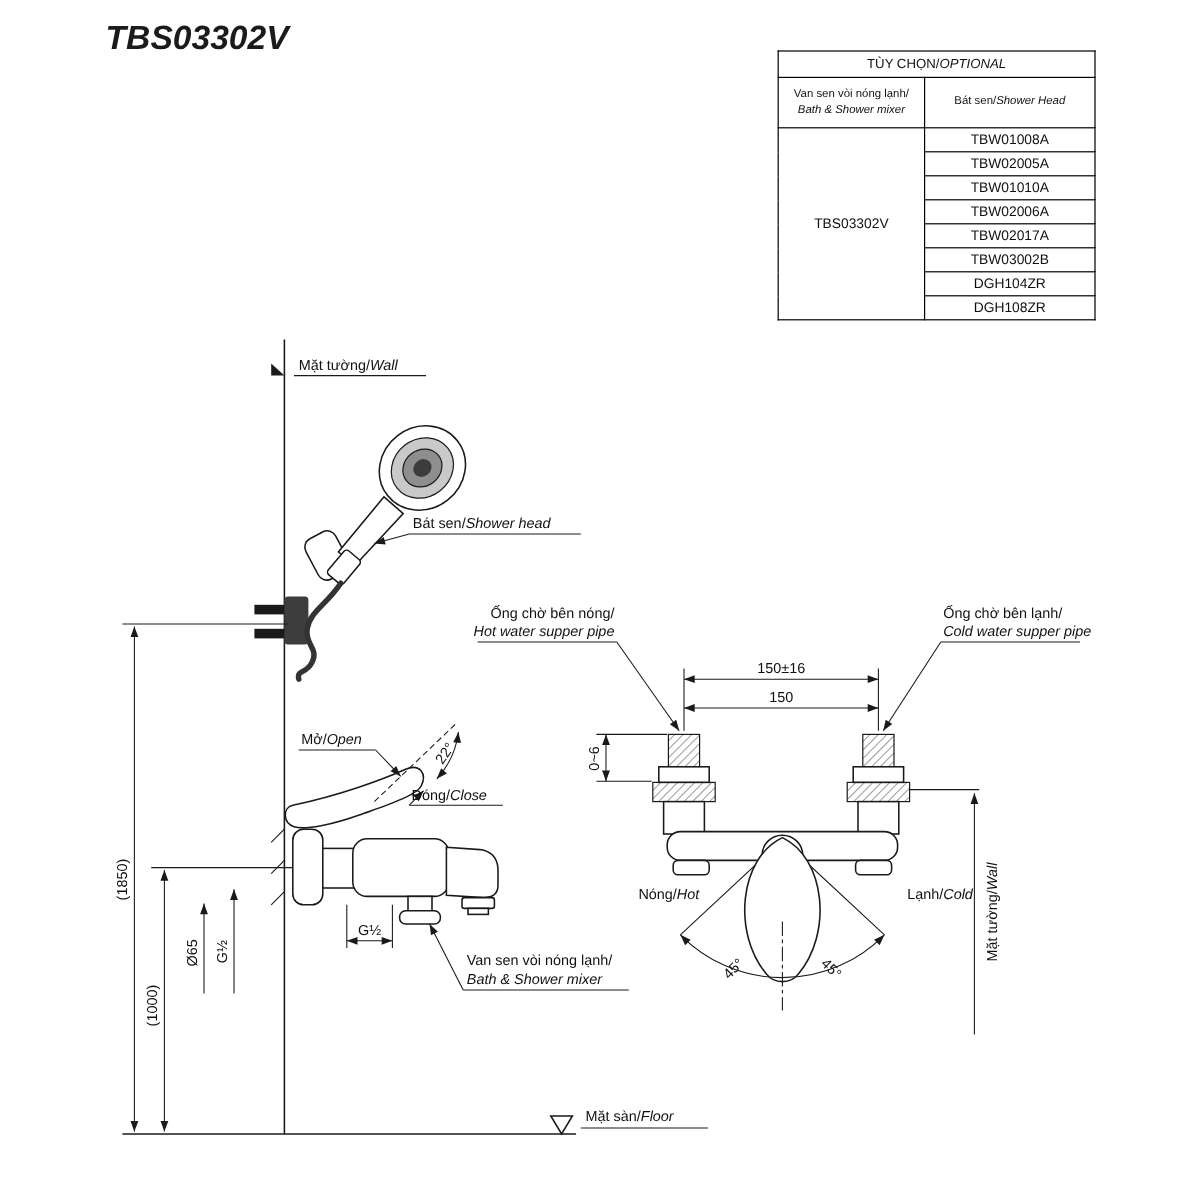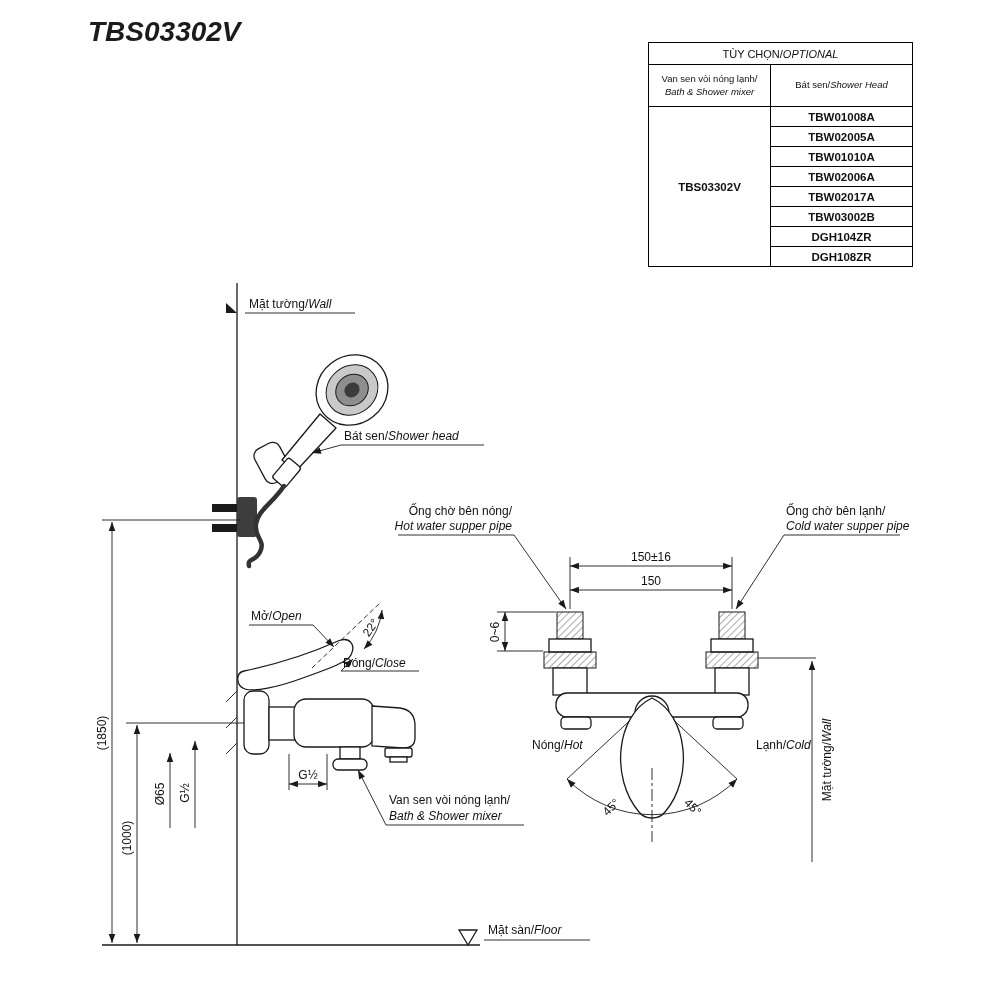--- a/index.html
+++ b/index.html
@@ -2,21 +2,21 @@
 <html><head>
 <meta charset="utf-8">
 <style>
   * { margin:0; padding:0; box-sizing:border-box; }
   html,body { width:1000px; height:1000px; background:#ffffff; font-family:"Liberation Sans", sans-serif; position:relative; overflow:hidden; }
   .page-title { position:absolute; left:88px; top:16px; font-size:28px; font-weight:700; font-style:italic; color:#1b1b1b; }
   .opt-table { position:absolute; left:648px; top:42px; width:264px; border-collapse:collapse; table-layout:fixed; }
   .opt-table th, .opt-table td { border:1px solid #000; text-align:center; vertical-align:middle; color:#111; font-weight:400; }
   .opt-table .tbl-title { font-size:11px; height:22px; }
   .opt-table .colhead { font-size:9.5px; height:42px; line-height:1.3; }
-  .opt-table td { font-size:11.5px; height:20px;font-weight:bold; }
+  .opt-table td { font-size:11.5px; height:20px; }
   .it { font-style:italic; }
   svg.drawing { position:absolute; left:0; top:0; }
   svg text { font-size:12px; fill:#111; font-family:"Liberation Sans", sans-serif; }
   .ln { stroke:#1a1a1a; stroke-width:1.3; fill:none; }
   .thin { stroke:#1a1a1a; stroke-width:0.9; fill:none; }
   .dash { stroke-dasharray:5,3; }
   .cl { stroke-dasharray:12,3,3,3; }
   .fillw { fill:#ffffff; stroke:#1a1a1a; stroke-width:1.3; }
 </style>
 </head>

